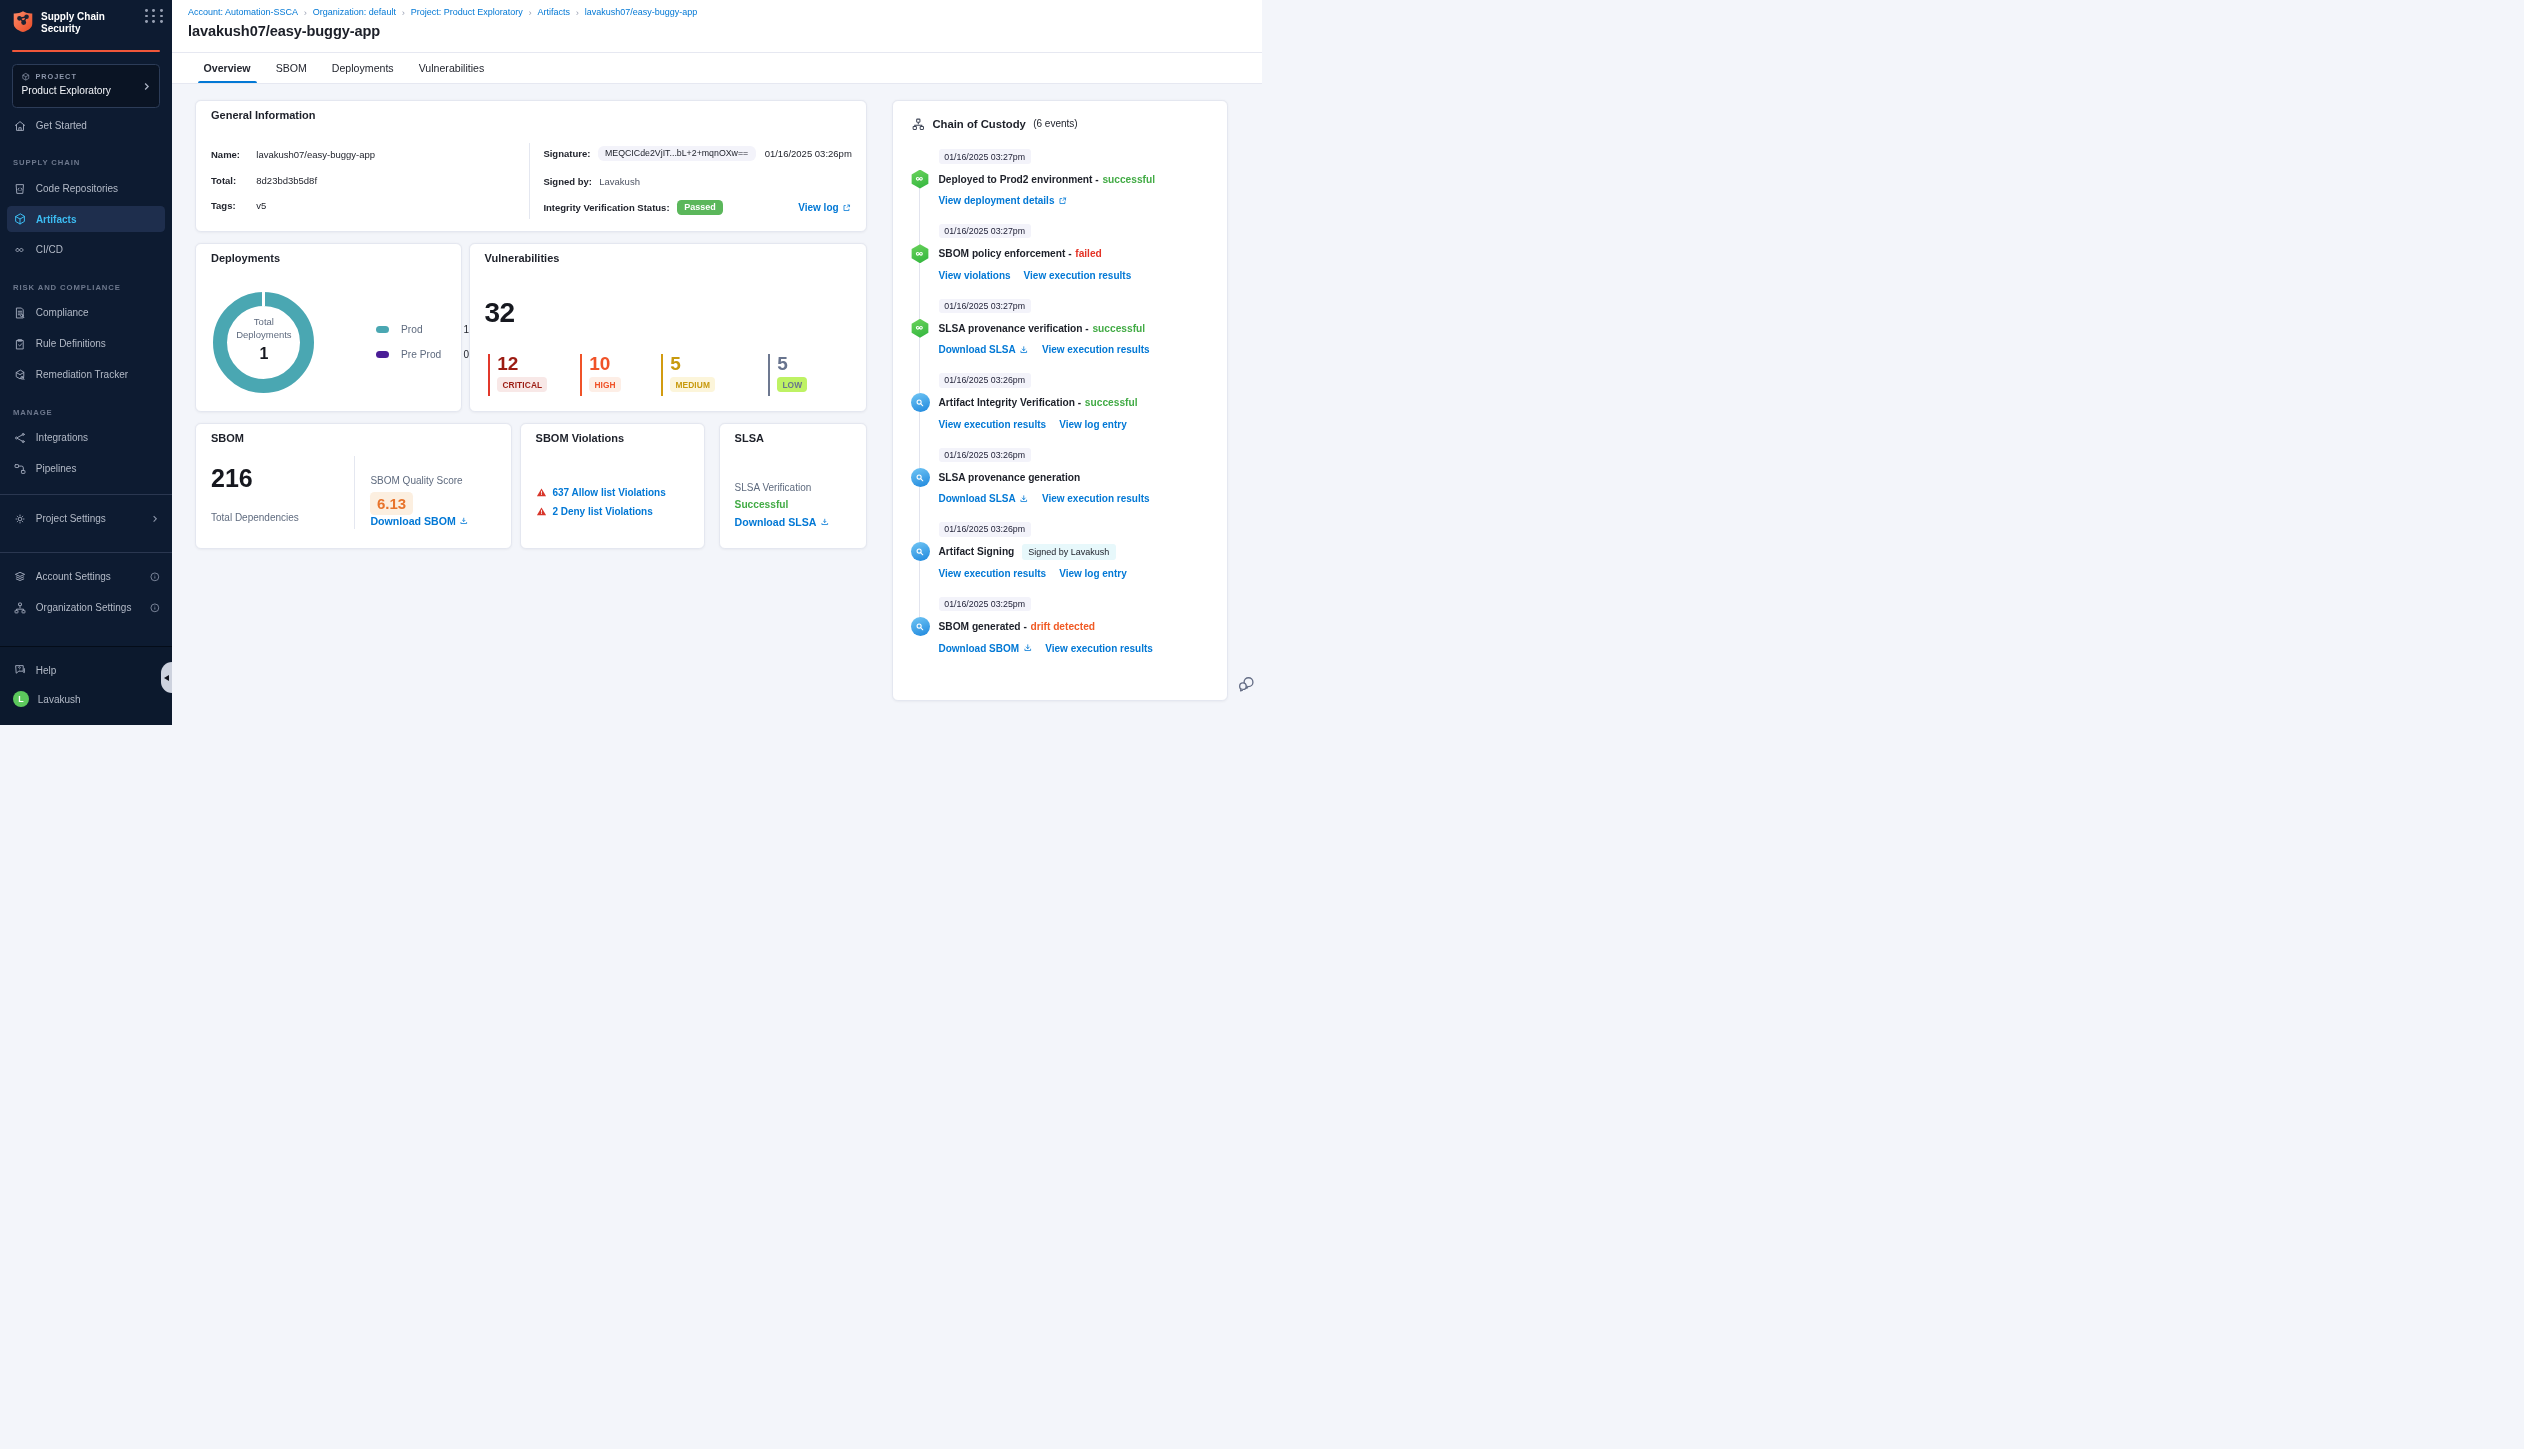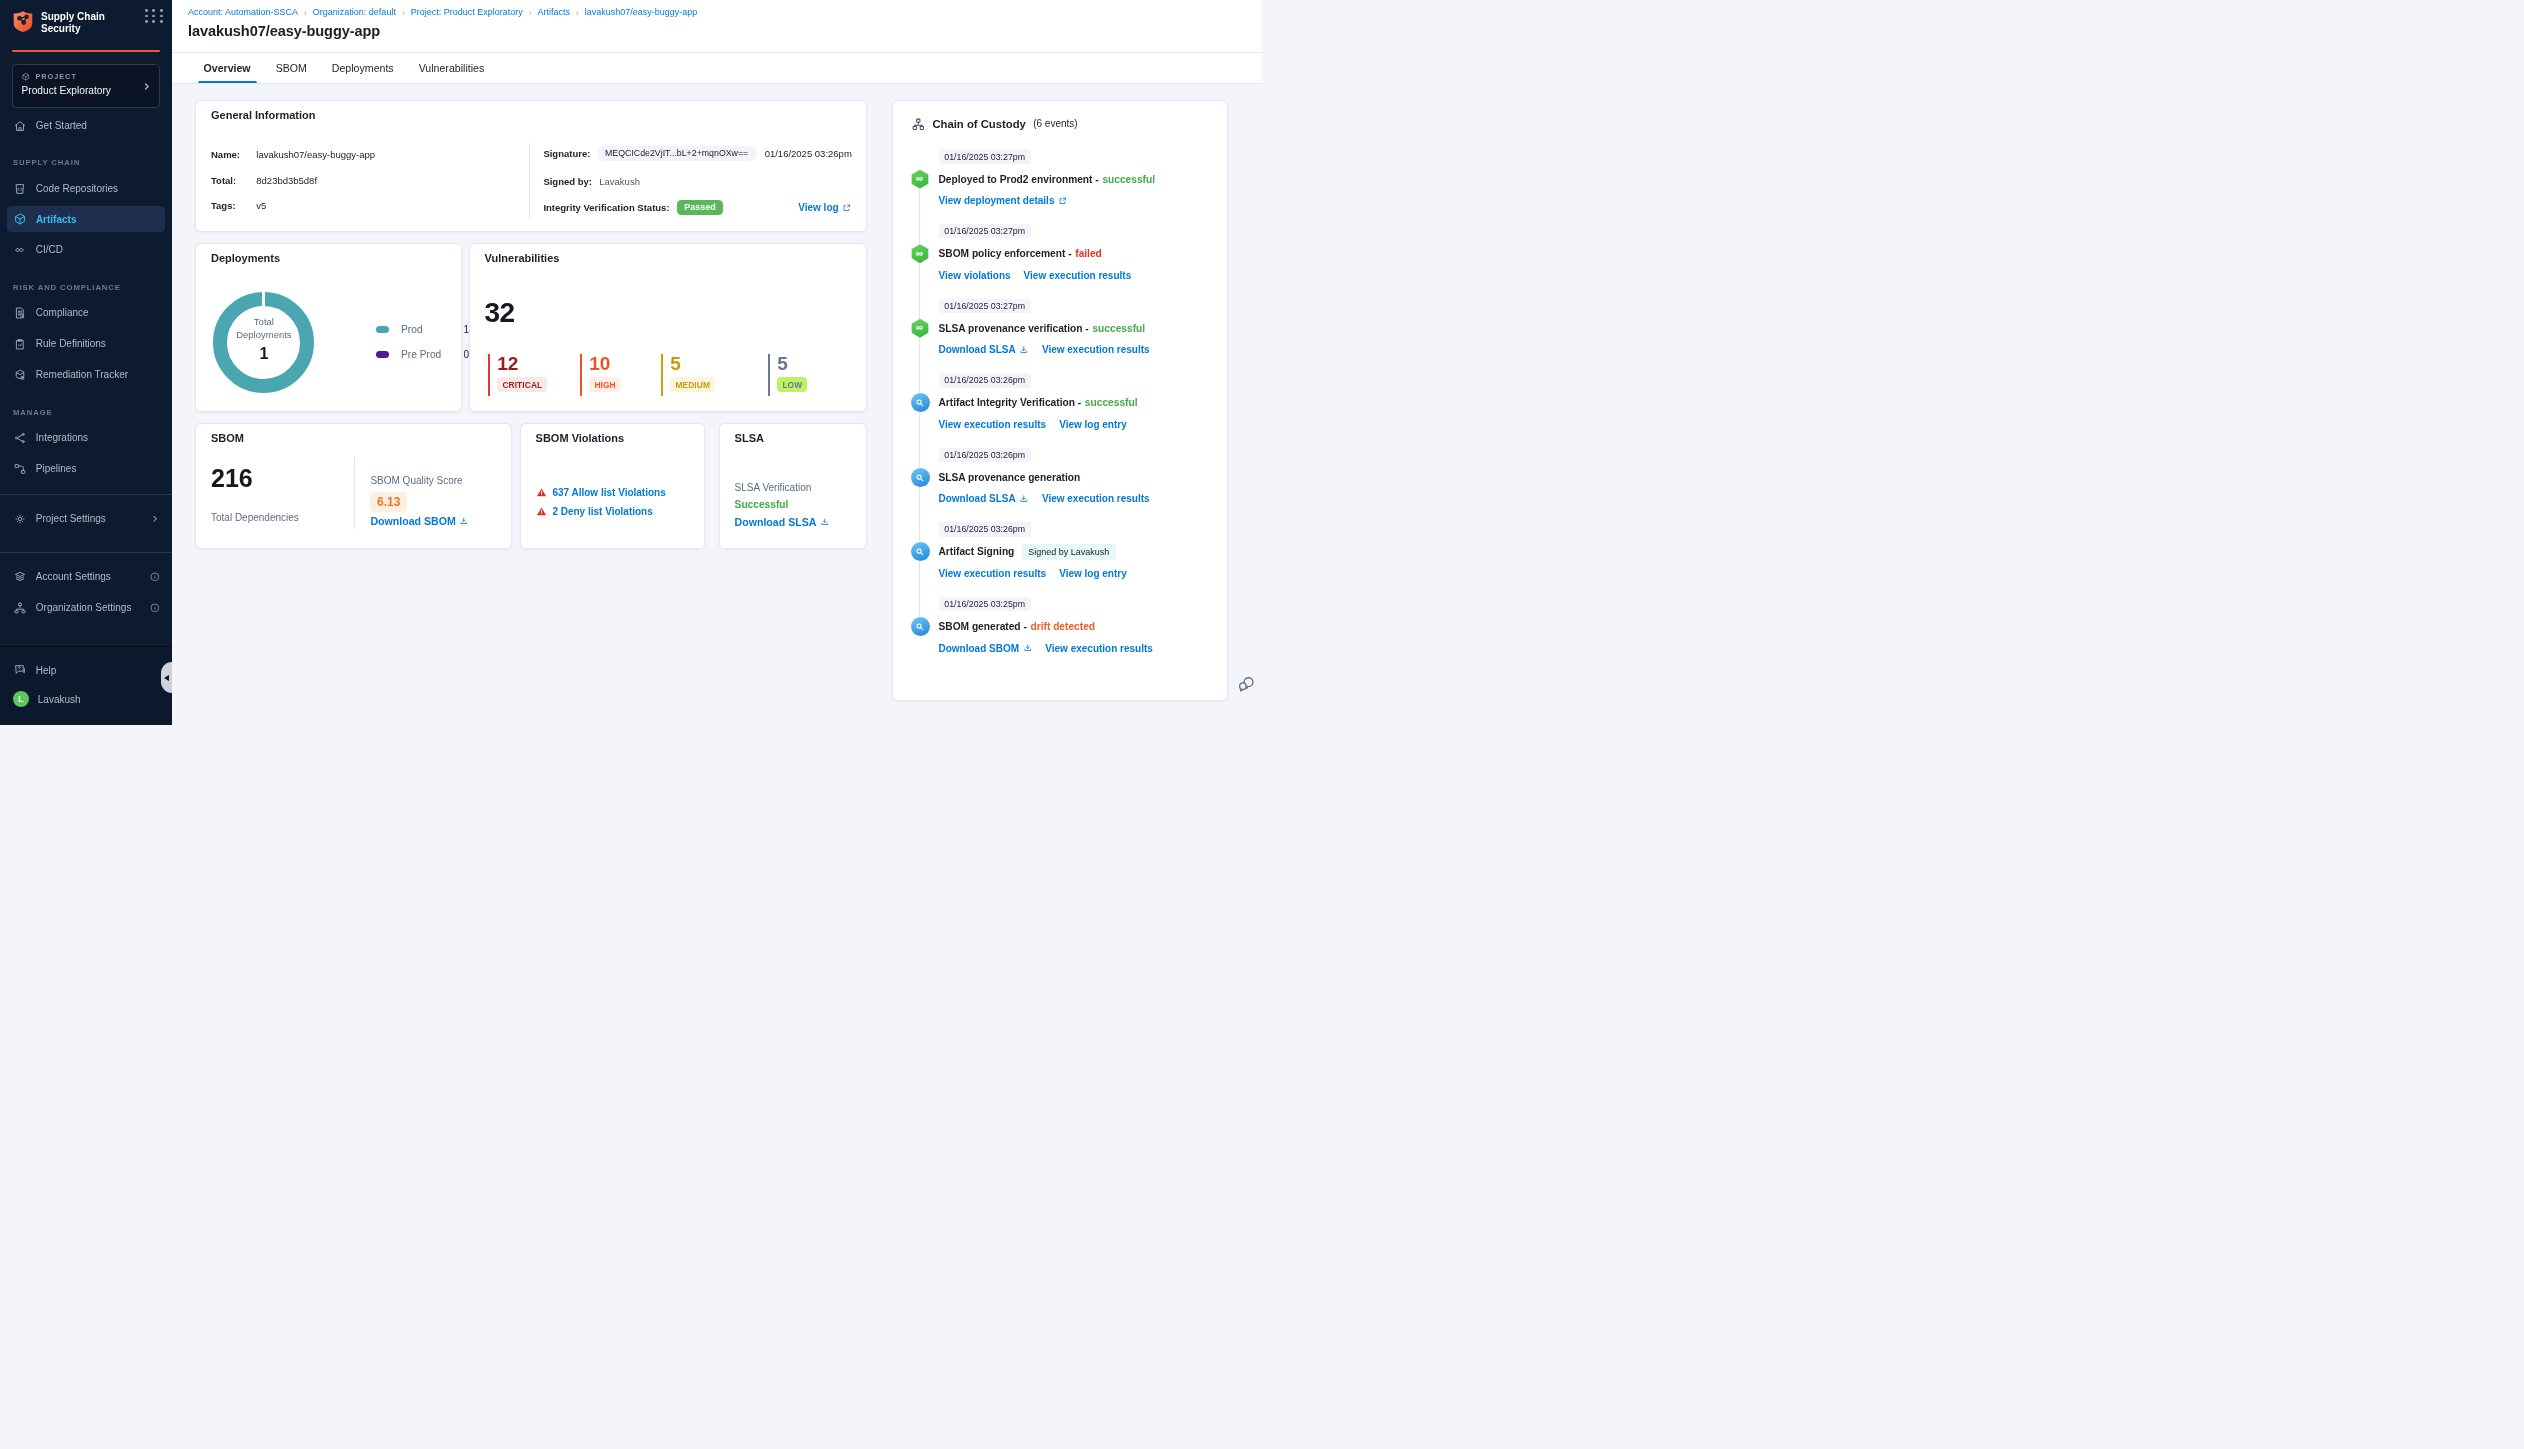--- a/index.html
+++ b/index.html
@@ -78,21 +78,21 @@
   .sev { position:absolute; top:110px; height:42px; border-left:2.9px solid; padding-left:7.3px; }
   .sev-num { font-size:19px; font-weight:700; line-height:1; }
   .sev-badge { display:inline-block; margin-top:4.4px; font-size:8.4px; font-weight:700; padding:2.2px 5.1px; border-radius:3.7px; letter-spacing:0.1px; }
 
   
   #sbom-card { left:23.4px; top:338px; width:317px; height:126px; }
   .sbom-total { position:absolute; left:14.6px; top:40px; font-size:25px; font-weight:700; color:#16181f; }
   .sbom-deps { position:absolute; left:14.6px; top:88px; font-size:10px; color:#5f6b7f; }
   .sbom-vdiv { position:absolute; left:158px; top:32px; width:0.7px; height:73px; background:#e4e7f0; }
   .sbom-score-label { position:absolute; left:174px; top:51px; font-size:10px; color:#5f6b7f; }
-  .sbom-score { position:absolute; left:174px; top:68px; background:#fcefe0; color:#e8742c; font-weight:700; font-size:12px; border-radius:4.4px; padding:2.9px 6.6px; }
+  .sbom-score { position:absolute; left:174px; top:68px; background:#fcefe0; color:#e8742c; font-weight:700; font-size:15px; border-radius:4.4px; padding:2.9px 6.6px; }
   .sbom-dl { position:absolute; left:174px; top:91px; font-size:10.6px; }
 
   
   #viol-card { left:348px; top:338px; width:185px; height:126px; }
   #violations-list { position:absolute; left:14.6px; top:63px; }
   .viol-row { display:flex; align-items:center; gap:5.8px; margin-bottom:8px; font-size:10px; }
   .viol-row svg { width:11px; height:11px; flex:0 0 11px; }
 
   
   #slsa-card { left:547px; top:338px; width:148px; height:126px; }

